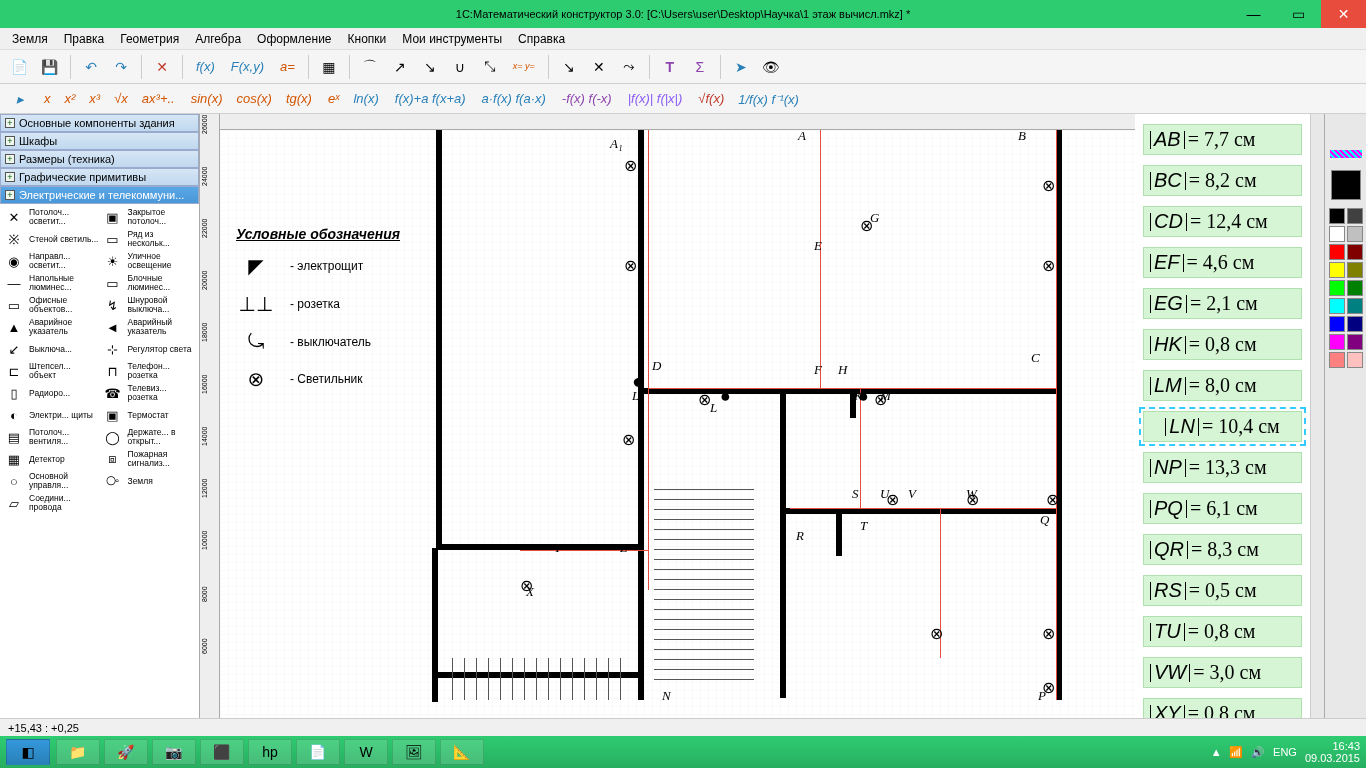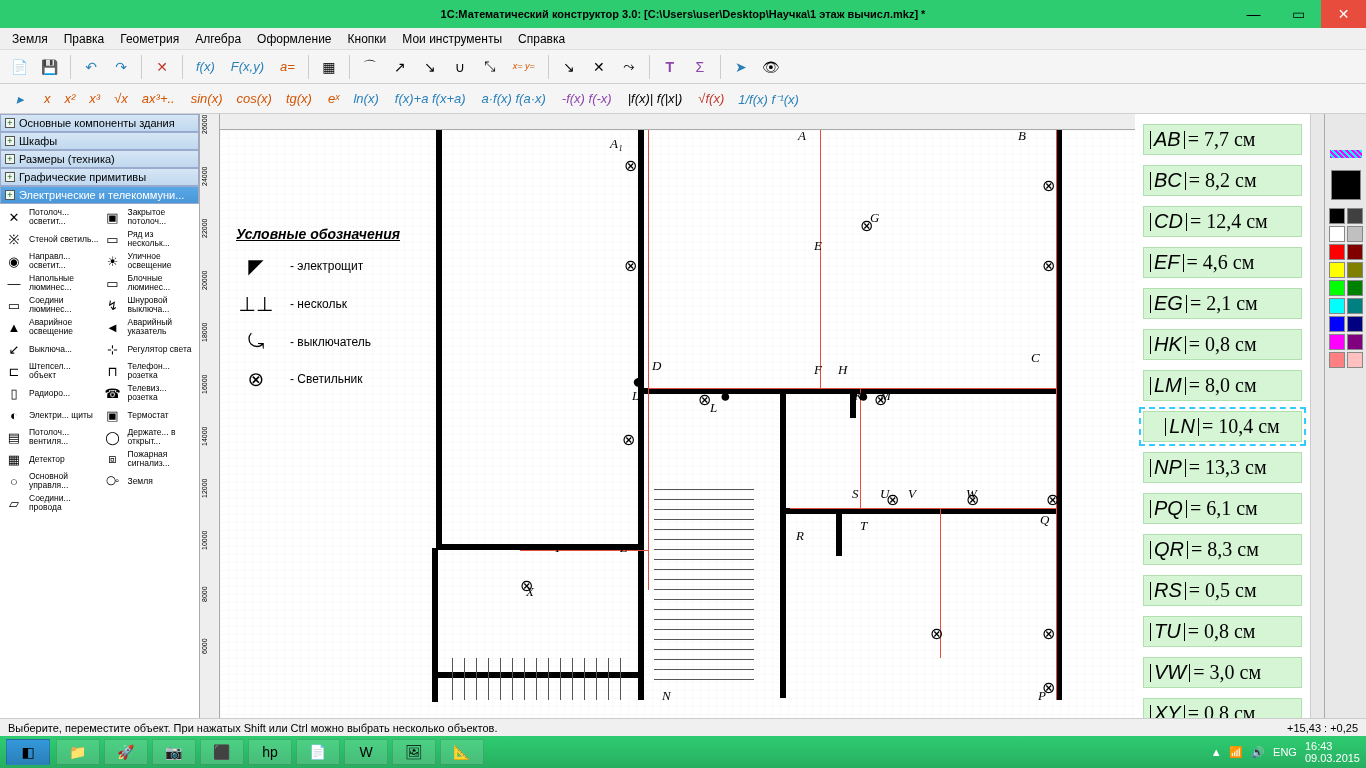--- a/index.html
+++ b/index.html
@@ -1,38 +1,38 @@
 <!DOCTYPE html>
 <html><head>
 <meta charset="utf-8">
 <style>
 * { margin: 0; padding: 0; box-sizing: border-box; font-family: "Segoe UI", Tahoma, sans-serif; }
 html, body { width: 1366px; height: 768px; overflow: hidden; background: #fff; }
 
 
 .titlebar { height: 28px; background: #2ecc71; display: flex; align-items: center; position: relative; color: #000; font-size: 11px; }
-.titlebar .title-text { position: absolute; left: 50%; transform: translateX(-50%); font-weight: bold; }
+.titlebar .title-text { position: absolute; left: 50%; transform: translateX(-50%); }
 .titlebar .win-controls { position: absolute; right: 0; top: 0; display: flex; height: 28px; }
 .win-btn { width: 45px; display: flex; align-items: center; justify-content: center; font-size: 14px; color: #fff; }
 .win-btn.close { background: #e74c3c; }
 .win-btn.min, .win-btn.max { color: #000; }
 
 
 .menubar { height: 22px; background: #f0f0f0; border-bottom: 1px solid #ddd; display: flex; align-items: center; font-size: 12px; padding-left: 4px; }
 .menubar .menu-item { padding: 2px 8px; cursor: default; }
 
 
 .toolbar { display: flex; align-items: center; height: 34px; border-bottom: 1px solid #d0d0d0; background: #f5f5f5; padding-left: 6px; gap: 2px; }
 .toolbar .sep { width: 1px; height: 24px; background: #ccc; margin: 0 4px; }
 .tbtn { width: 28px; height: 28px; display: flex; align-items: center; justify-content: center; font-size: 14px; border: 1px solid transparent; border-radius: 3px; }
 .tbtn.wide { width: auto; padding: 0 6px; font-style: italic; font-size: 13px; }
 .orange { color: #d35400; }
 .blue { color: #2980b9; }
 .purple { color: #8e44ad; }
-.green2 { color: #000000; }
+.green2 { color: #8b5cf6; }
 .red2 { color: #c0392b; }
 
 
 .toolbar2 { display: flex; align-items: center; height: 30px; border-bottom: 1px solid #d0d0d0; background: #f5f5f5; padding-left: 6px; gap: 2px; font-size: 13px; font-style: italic; }
 .fbtn { padding: 2px 6px; }
 
 
 .main { display: flex; height: calc(768px - 28px - 22px - 34px - 30px - 18px - 32px); }
 
 
@@ -99,21 +99,21 @@
 .swatch.big { width: 30px; height: 30px; background: #000; margin-top: 6px; margin-bottom: 6px; }
 
 
 .statusbar { height: 18px; background: #f0f0f0; border-top: 1px solid #ccc; display: flex; align-items: center; font-size: 11px; padding: 0 8px; justify-content: space-between; }
 
 
 .taskbar { height: 32px; background: linear-gradient(#2ecc71,#27ae60); display: flex; align-items: center; padding: 0 6px; gap: 6px; }
 .task-btn { width: 44px; height: 26px; background: rgba(255,255,255,0.15); border: 1px solid rgba(0,0,0,0.15); display: flex; align-items: center; justify-content: center; font-size: 14px; }
 .task-btn.start { background: linear-gradient(#3498db,#2980b9); }
 .tray { margin-left: auto; display: flex; align-items: center; gap: 8px; color: #fff; font-size: 11px; }
-.tray .clock { text-align: left; line-height: 1.1; }
+.tray .clock { text-align: right; line-height: 1.1; }
 
 
 .stairs { background: repeating-linear-gradient(0deg, #555 0 1px, transparent 1px 10px); }
 </style>
 </head>
 <body>
 
 <div class="titlebar">
   <span class="title-text">1С:Математический конструктор 3.0: [C:\Users\user\Desktop\Научка\1 этаж вычисл.mkz] *</span>
   <div class="win-controls">
@@ -256,31 +256,31 @@
             <div class="tool-lbl">Напольные люминес...</div>
           </div>
           <div class="tool-cell">
             <div class="tool-ico">▭</div>
             <div class="tool-lbl">Блочные люминес...</div>
           </div>
         </div>
         <div class="tool-row">
           <div class="tool-cell">
             <div class="tool-ico">▭</div>
-            <div class="tool-lbl">Соедини люминес...</div>
+            <div class="tool-lbl">Офисные объектов...</div>
           </div>
           <div class="tool-cell">
             <div class="tool-ico">↯</div>
             <div class="tool-lbl">Шнуровой выключа...</div>
           </div>
         </div>
         <div class="tool-row">
           <div class="tool-cell">
             <div class="tool-ico">▲</div>
-            <div class="tool-lbl">Аварийное освещение</div>
+            <div class="tool-lbl">Аварийное указатель</div>
           </div>
           <div class="tool-cell">
             <div class="tool-ico">◄</div>
             <div class="tool-lbl">Аварийный указатель</div>
           </div>
         </div>
         <div class="tool-row">
           <div class="tool-cell">
             <div class="tool-ico">↙</div>
             <div class="tool-lbl">Выключа...</div>
@@ -380,21 +380,21 @@
 
         <div class="legend-box">
           <div class="legend-title">Условные обозначения</div>
           <div id="legend-rows">
               <div class="legend-row">
                 <div class="legend-ico">◤</div>
                 <div>- электрощит</div>
               </div>
               <div class="legend-row">
                 <div class="legend-ico">⊥⊥</div>
-                <div>- нескольк</div>
+                <div>- розетка</div>
               </div>
               <div class="legend-row">
                 <div class="legend-ico">⤿</div>
                 <div>- выключатель</div>
               </div>
               <div class="legend-row">
                 <div class="legend-ico">⊗</div>
                 <div>- Светильник</div>
               </div>
             </div>
@@ -566,21 +566,20 @@
       </div>
       <div class="sw-row">
         <div class="swatch" style="background: rgb(255, 128, 128);"></div>
         <div class="swatch" style="background: rgb(255, 192, 192);"></div>
       </div>
     </div>
 
 </div>
 
 <div class="statusbar">
-  <span>Выберите, переместите объект. При нажатых Shift или Ctrl можно выбрать несколько объектов.</span>
   <span>+15,43 : +0,25</span>
 </div>
 
 <div class="taskbar">
   <div class="task-btn start">◧</div>
   <div id="task-apps" style="display:flex;gap:4px;">
       <div class="task-btn">📁</div>
       <div class="task-btn">🚀</div>
       <div class="task-btn">📷</div>
       <div class="task-btn">⬛</div>

